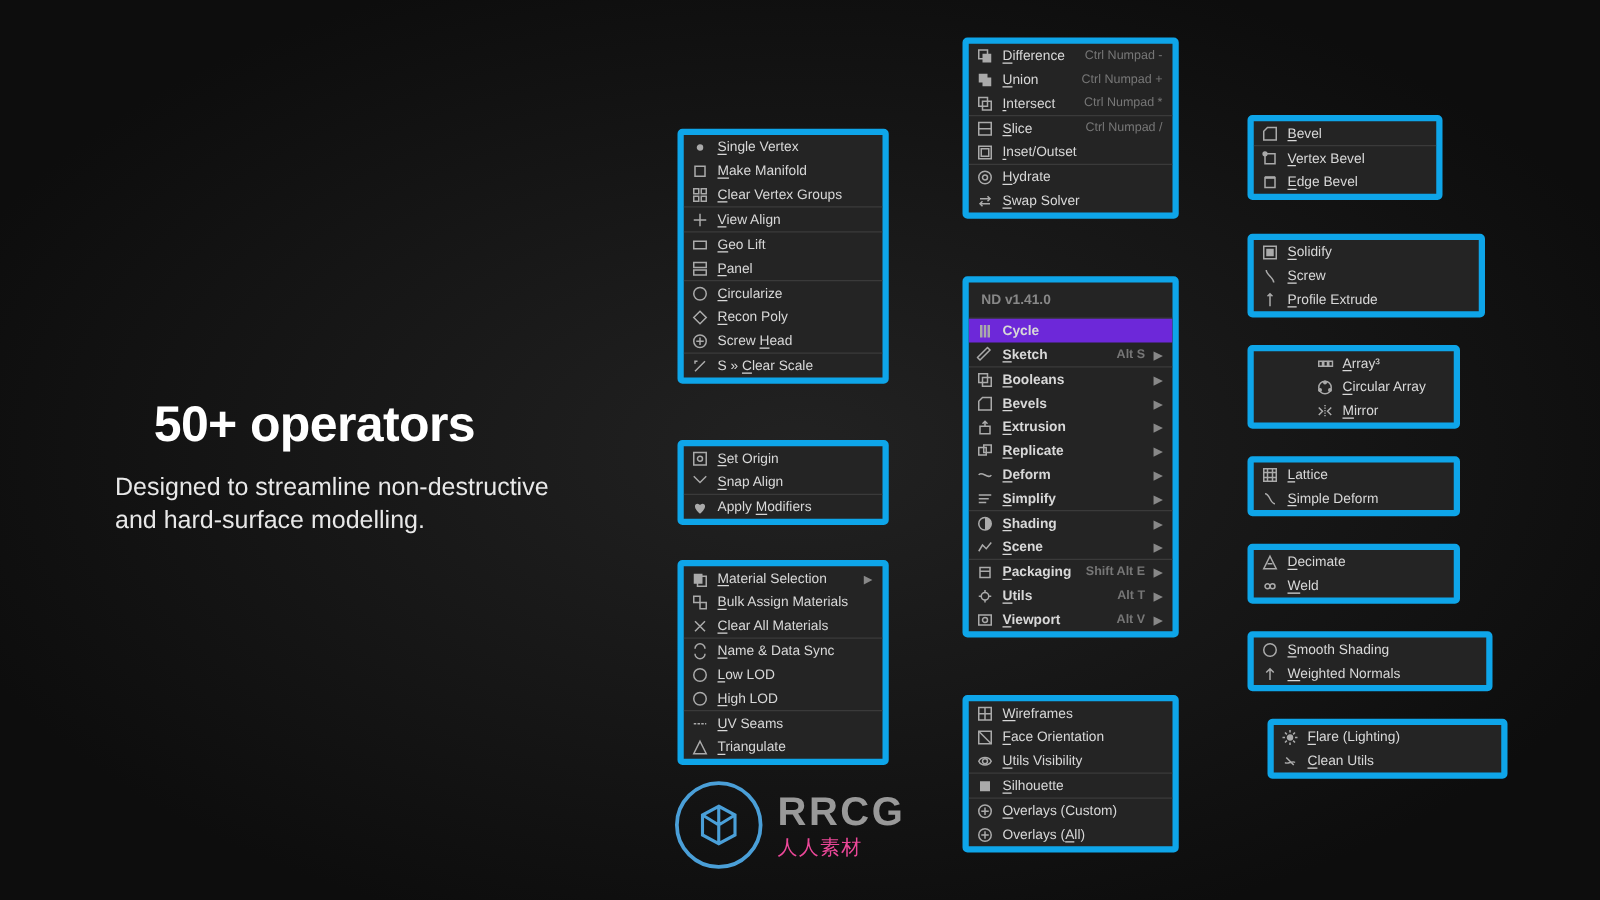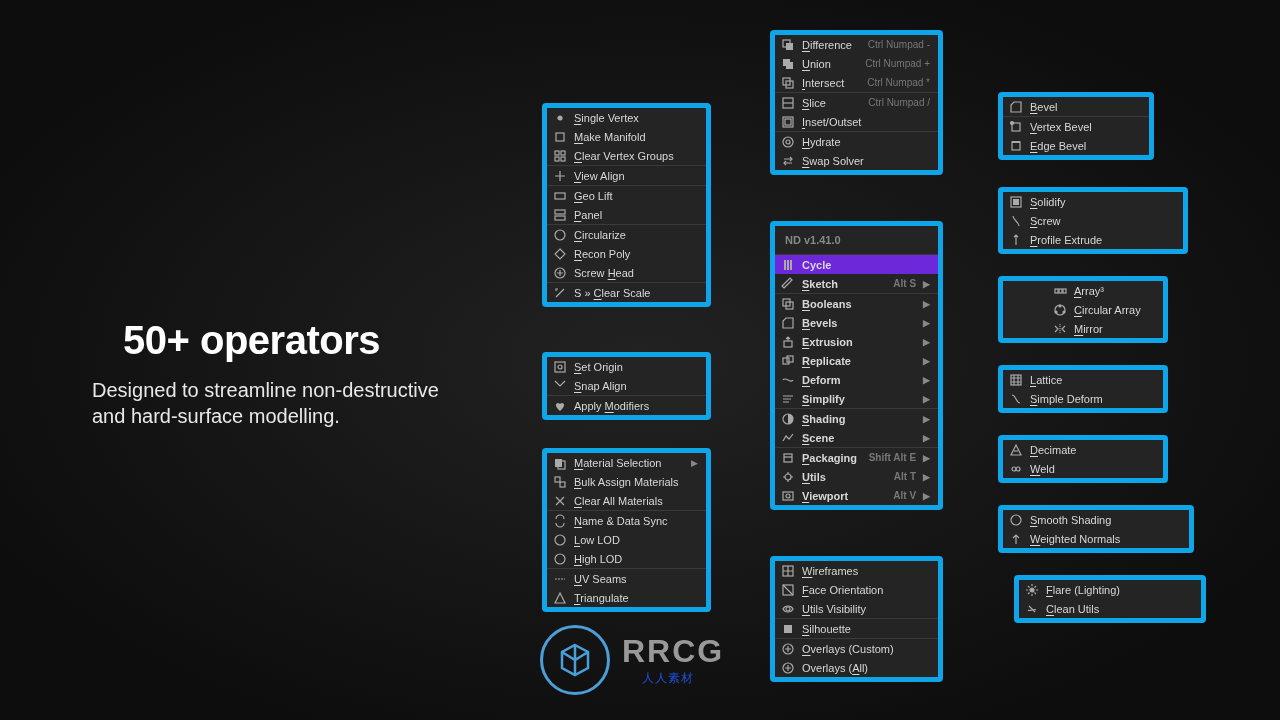--- a/index.html
+++ b/index.html
@@ -130,24 +130,23 @@
   height: 34px;
   position: relative;
 }
 .logo-text .main {
   font-size: 32px;
   font-weight: 800;
   letter-spacing: 2px;
   color: #999;
 }
 .logo-text .sub {
-  font-size: 12px;
-  color: #1d4ed8;
+  font-size: 16px;
+  color: #ec4899;
   letter-spacing: 1px;
-  margin-left: 20px;
 }
 </style>
 </head>
 <body>
 
 <div class="headline-block">
   <h1>50+ operators</h1>
   <p>
     <span>Designed to streamline non-destructive</span><br>
     <span>and hard-surface modelling.</span>

